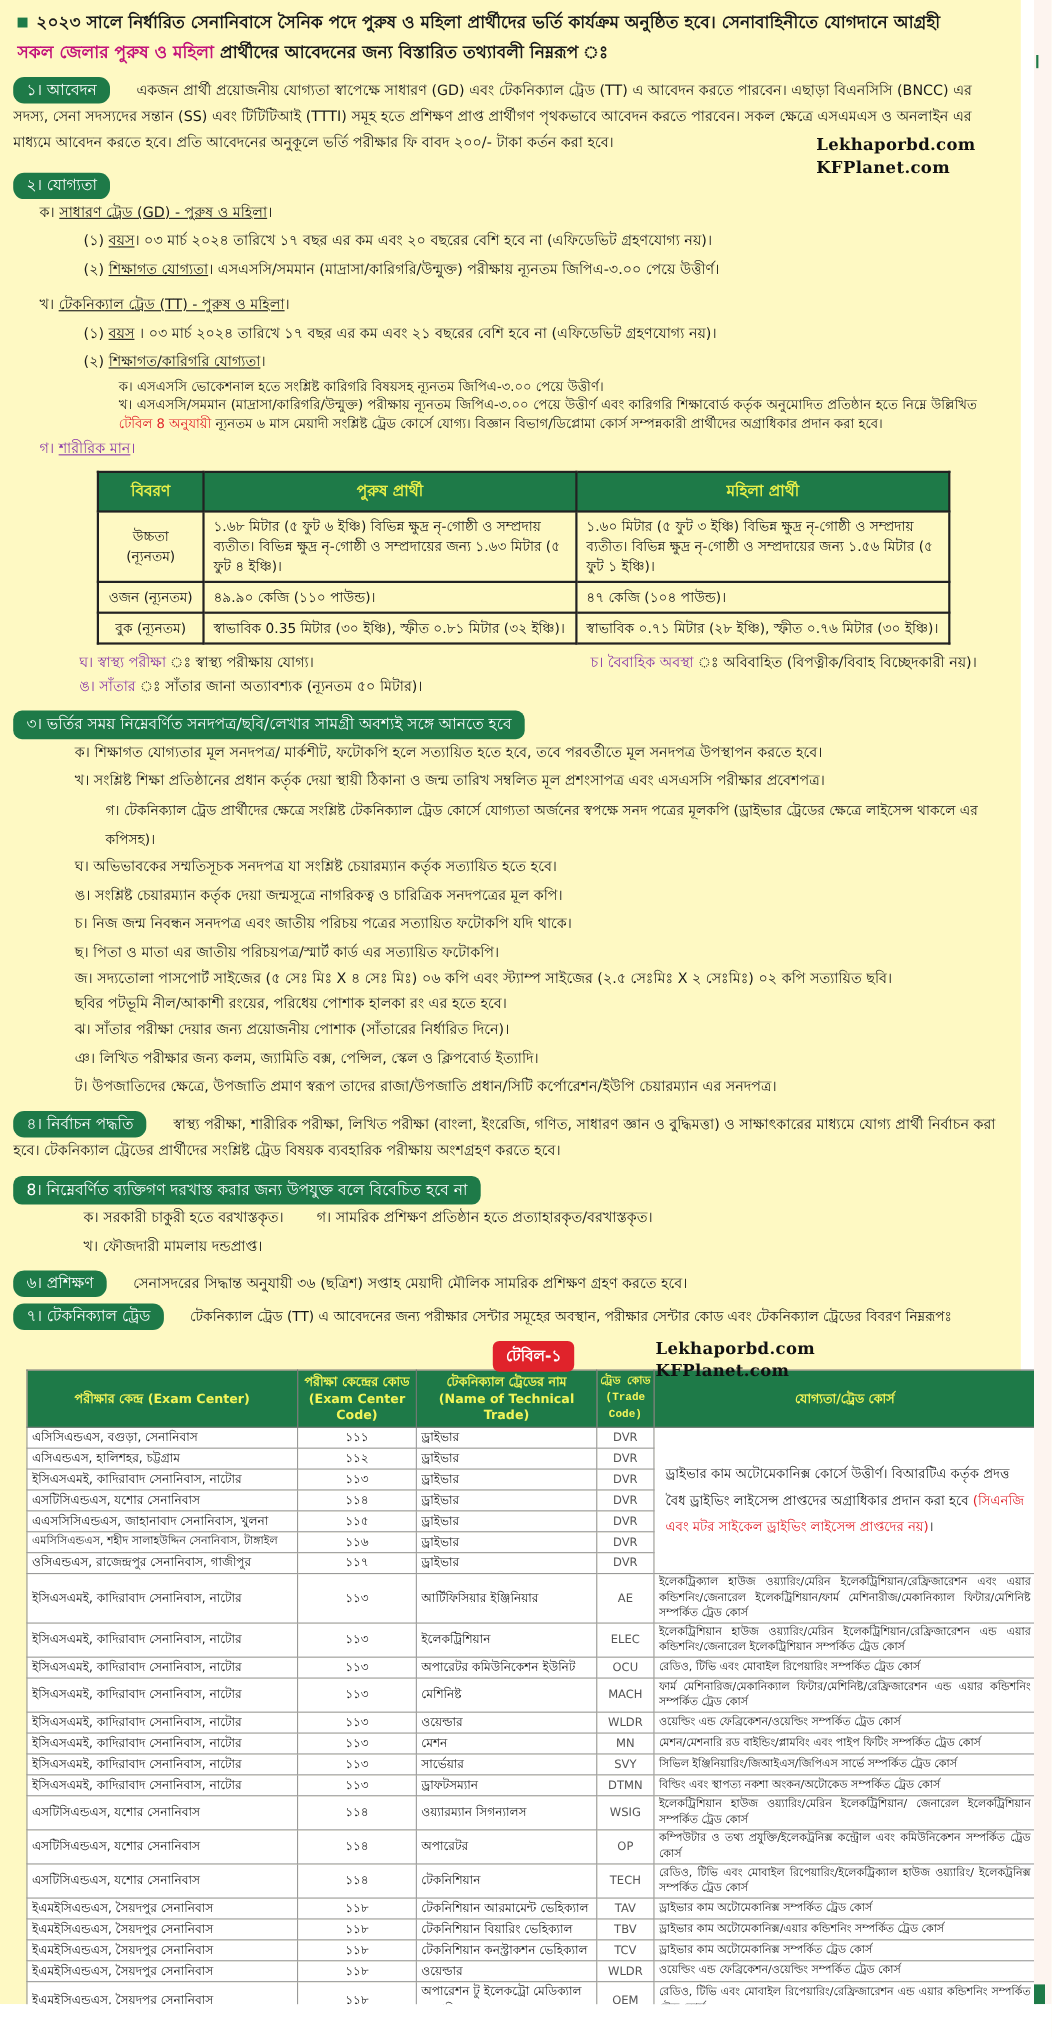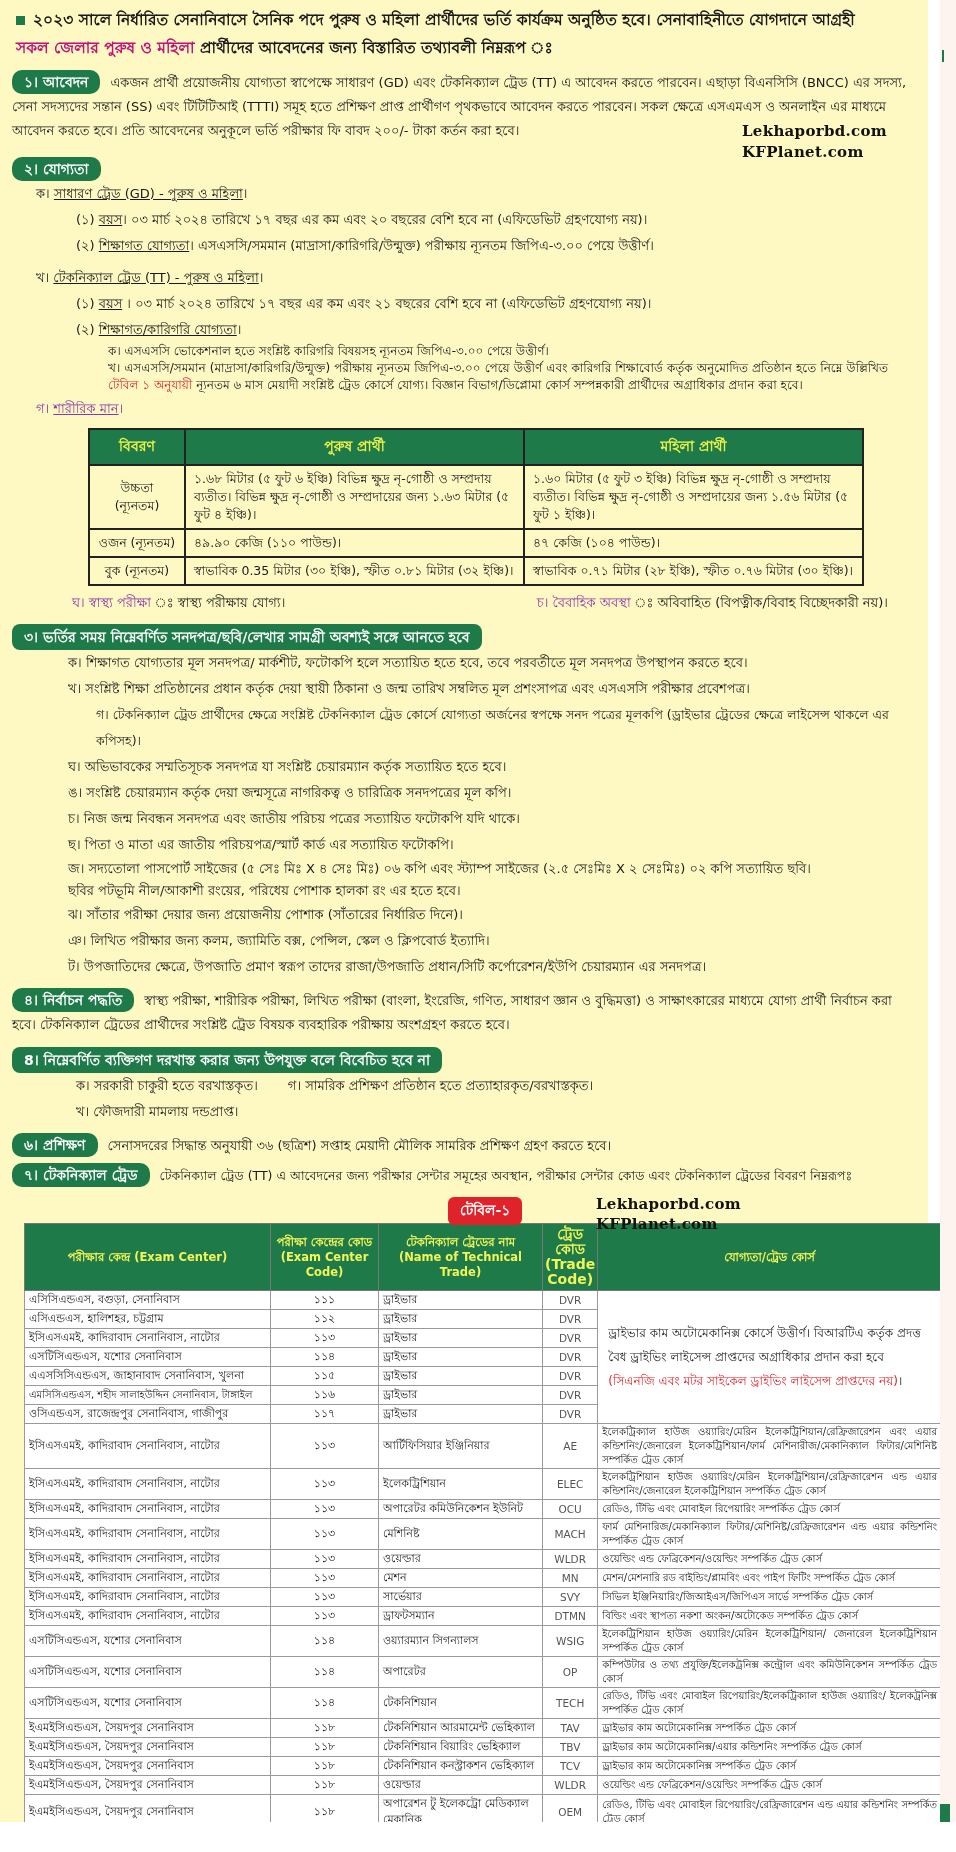--- a/index.html
+++ b/index.html
@@ -7,21 +7,21 @@
   body { font-family: "DejaVu Sans", "Liberation Sans", sans-serif; color: #1a1a1a; position: relative; }
   .page { position: absolute; left: 0; top: 0; width: 928px; height: 1822px; background: #fef9c3; padding: 6px 10px 0 12px; }
   .right-strip { position: absolute; left: 940px; top: 0; width: 16px; height: 1822px; background: #fdf4ef; }
   .right-strip .green-tick { position: absolute; left: 2px; top: 50px; width: 2px; height: 12px; background: #1e7a48; }
   .right-strip .green-block { position: absolute; left: 0; bottom: 0; width: 10px; height: 18px; background: #1e7a48; }
   .bottom-white { position: absolute; left: 0; top: 1822px; width: 956px; height: 30px; background: #fff; }
   .intro { font-size: 15.5px; line-height: 28px; font-weight: bold; padding-left: 4px; }
   .intro .bullet { display: inline-block; width: 9px; height: 9px; background: #1e7a48; margin-right: 8px; vertical-align: middle; }
   .intro .magenta { color: #c2127a; }
   .sec { margin-top: 8px; font-size: 13px; line-height: 22px; }
-  .pill { display: inline-block; background: #1e7a48; color: #fff; font-weight: bold; border-radius: 10px; padding: 1px 12px; font-size: 14px; line-height: 22px; margin-right: 10px; }
+  .pill { display: inline-block; background: #1e7a48; color: #fff; font-weight: normal; border-radius: 10px; padding: 1px 12px; font-size: 14px; line-height: 22px; margin-right: 24px; }
   .pill.wide { border-radius: 8px; padding: 2px 12px; }
   .indent1 { padding-left: 24px; }
   .indent2 { padding-left: 64px; }
   .indent3 { padding-left: 96px; }
   .ul { text-decoration: underline; }
   .red { color: #e0232b; }
   .purple { color: #8a3aa8; }
   .small { font-size: 12px; line-height: 17px; }
   .row-line { font-size: 13px; line-height: 26px; }
   .watermark { position: absolute; font-family: "DejaVu Serif", serif; font-weight: bold; font-size: 15px; color: #111; letter-spacing: 0.3px; }
@@ -73,21 +73,21 @@
     <span>খ।</span> <span class="ul">টেকনিক্যাল ট্রেড (TT) - পুরুষ ও মহিলা</span>।
   </div>
   <div class="row-line indent2">
     <span>(১)</span> <span class="ul">বয়স</span><span> । ০৩ মার্চ ২০২৪ তারিখে ১৭ বছর এর কম এবং ২১ বছরের বেশি হবে না (এফিডেভিট গ্রহণযোগ্য নয়)।</span>
   </div>
   <div class="row-line indent2">
     <span>(২)</span> <span class="ul">শিক্ষাগত/কারিগরি যোগ্যতা</span>।
   </div>
   <div class="small indent3" style="padding-right:30px;">ক। এসএসসি ভোকেশনাল হতে সংশ্লিষ্ট কারিগরি বিষয়সহ ন্যূনতম জিপিএ-৩.০০ পেয়ে উত্তীর্ণ।</div>
   <div class="small indent3" style="padding-right:30px;text-align:justify;">
-    <span>খ। এসএসসি/সমমান (মাদ্রাসা/কারিগরি/উন্মুক্ত) পরীক্ষায় ন্যূনতম জিপিএ-৩.০০ পেয়ে উত্তীর্ণ এবং কারিগরি শিক্ষাবোর্ড কর্তৃক অনুমোদিত প্রতিষ্ঠান হতে নিম্নে উল্লিখিত </span><span class="red">টেবিল ১ অনুযায়ী</span><span> ন্যূনতম ৬ মাস মেয়াদী সংশ্লিষ্ট ট্রেড কোর্সে যোগ্য। বিজ্ঞান বিভাগ/ডিপ্লোমা কোর্স সম্পন্নকারী প্রার্থীদের অগ্রাধিকার প্রদান করা হবে।</span>
+    <span>খ। এসএসসি/সমমান (মাদ্রাসা/কারিগরি/উন্মুক্ত) পরীক্ষায় ন্যূনতম জিপিএ-৩.০০ পেয়ে উত্তীর্ণ এবং কারিগরি শিক্ষাবোর্ড কর্তৃক অনুমোদিত প্রতিষ্ঠান হতে নিম্নে উল্লিখিত </span><span class="red">টেবিল 8 অনুযায়ী</span><span> ন্যূনতম ৬ মাস মেয়াদী সংশ্লিষ্ট ট্রেড কোর্সে যোগ্য। বিজ্ঞান বিভাগ/ডিপ্লোমা কোর্স সম্পন্নকারী প্রার্থীদের অগ্রাধিকার প্রদান করা হবে।</span>
   </div>
   <div class="row-line indent1 purple" style="margin-top:2px;">
     <span>গ।</span> <span class="ul">শারীরিক মান</span>।
   </div>
 
   <table class="phys">
     <thead>
       <tr>
         <th>বিবরণ</th>
         <th>পুরুষ প্রার্থী</th>
@@ -109,20 +109,23 @@
         <td class="lab">বুক (ন্যূনতম)</td>
         <td>স্বাভাবিক 0.35 মিটার (৩০ ইঞ্চি), স্ফীত ০.৮১ মিটার (৩২ ইঞ্চি)।</td>
         <td>স্বাভাবিক ০.৭১ মিটার (২৮ ইঞ্চি), স্ফীত ০.৭৬ মিটার (৩০ ইঞ্চি)।</td>
       </tr>
     </tbody>
   </table>
 
   <div class="two-col">
     <div><span class="purple">ঘ। স্বাস্থ্য পরীক্ষা</span><span> ঃ স্বাস্থ্য পরীক্ষায় যোগ্য।</span></div>
     <div><span class="purple">চ। বৈবাহিক অবস্থা</span><span> ঃ অবিবাহিত (বিপত্নীক/বিবাহ বিচ্ছেদকারী নয়)।</span></div>
+  </div>
+  <div class="two-col">
+    <div><span class="purple">ঙ। সাঁতার</span><span> ঃ সাঁতার জানা অত্যাবশ্যক (ন্যূনতম ৫০ মিটার)।</span></div>
   </div>
 
   <div class="sec" style="margin-top:10px;">
     <span class="pill wide">৩। ভর্তির সময় নিম্নেবর্ণিত সনদপত্র/ছবি/লেখার সামগ্রী অবশ্যই সঙ্গে আনতে হবে</span>
   </div>
   <div class="indent2" style="padding-left:56px;font-size:13px;line-height:26px;">
     <div>ক। শিক্ষাগত যোগ্যতার মূল সনদপত্র/ মার্কশীট, ফটোকপি হলে সত্যায়িত হতে হবে, তবে পরবর্তীতে মূল সনদপত্র উপস্থাপন করতে হবে।</div>
     <div>খ। সংশ্লিষ্ট শিক্ষা প্রতিষ্ঠানের প্রধান কর্তৃক দেয়া স্থায়ী ঠিকানা ও জন্ম তারিখ সম্বলিত মূল প্রশংসাপত্র এবং এসএসসি পরীক্ষার প্রবেশপত্র।</div>
     <div style="font-size:12.5px;margin-left:28px;">গ। টেকনিক্যাল ট্রেড প্রার্থীদের ক্ষেত্রে সংশ্লিষ্ট টেকনিক্যাল ট্রেড কোর্সে যোগ্যতা অর্জনের স্বপক্ষে সনদ পত্রের মূলকপি (ড্রাইভার ট্রেডের ক্ষেত্রে লাইসেন্স থাকলে এর কপিসহ)।</div>
     <div>ঘ। অভিভাবকের সম্মতিসূচক সনদপত্র যা সংশ্লিষ্ট চেয়ারম্যান কর্তৃক সত্যায়িত হতে হবে।</div>
@@ -171,21 +174,21 @@
         <col style="width:108px">
         <col style="width:164px">
         <col style="width:52px">
         <col>
     </colgroup>
     <thead>
       <tr>
         <th>পরীক্ষার কেন্দ্র (Exam Center)</th>
         <th><span>পরীক্ষা কেন্দ্রের কোড</span><br><span>(Exam Center Code)</span></th>
         <th><span>টেকনিক্যাল ট্রেডের নাম</span><br><span>(Name of Technical Trade)</span></th>
-        <th style="font-size:14px;"><span>ট্রেড কোড</span><br><span>(Trade Code)</span></th>
+        <th style="font-size:10px;font-family:Liberation Mono, monospace;"><span>ট্রেড কোড</span><br><span>(Trade Code)</span></th>
         <th>যোগ্যতা/ট্রেড কোর্স</th>
       </tr>
     </thead>
     <tbody id="trade-body">
       <tr>
         <td>এসিসিএন্ডএস, বগুড়া, সেনানিবাস</td>
         <td class="c">১১১</td>
         <td>ড্রাইভার</td>
         <td class="code">DVR</td>
         <td class="big" rowspan="7"><span>ড্রাইভার কাম অটোমেকানিক্স কোর্সে উত্তীর্ণ। বিআরটিএ কর্তৃক প্রদত্ত বৈধ ড্রাইভিং লাইসেন্স প্রাপ্তদের অগ্রাধিকার প্রদান করা হবে </span><span class="red">(সিএনজি এবং মটর সাইকেল ড্রাইভিং লাইসেন্স প্রাপ্তদের নয়)</span><span>।</span></td>

